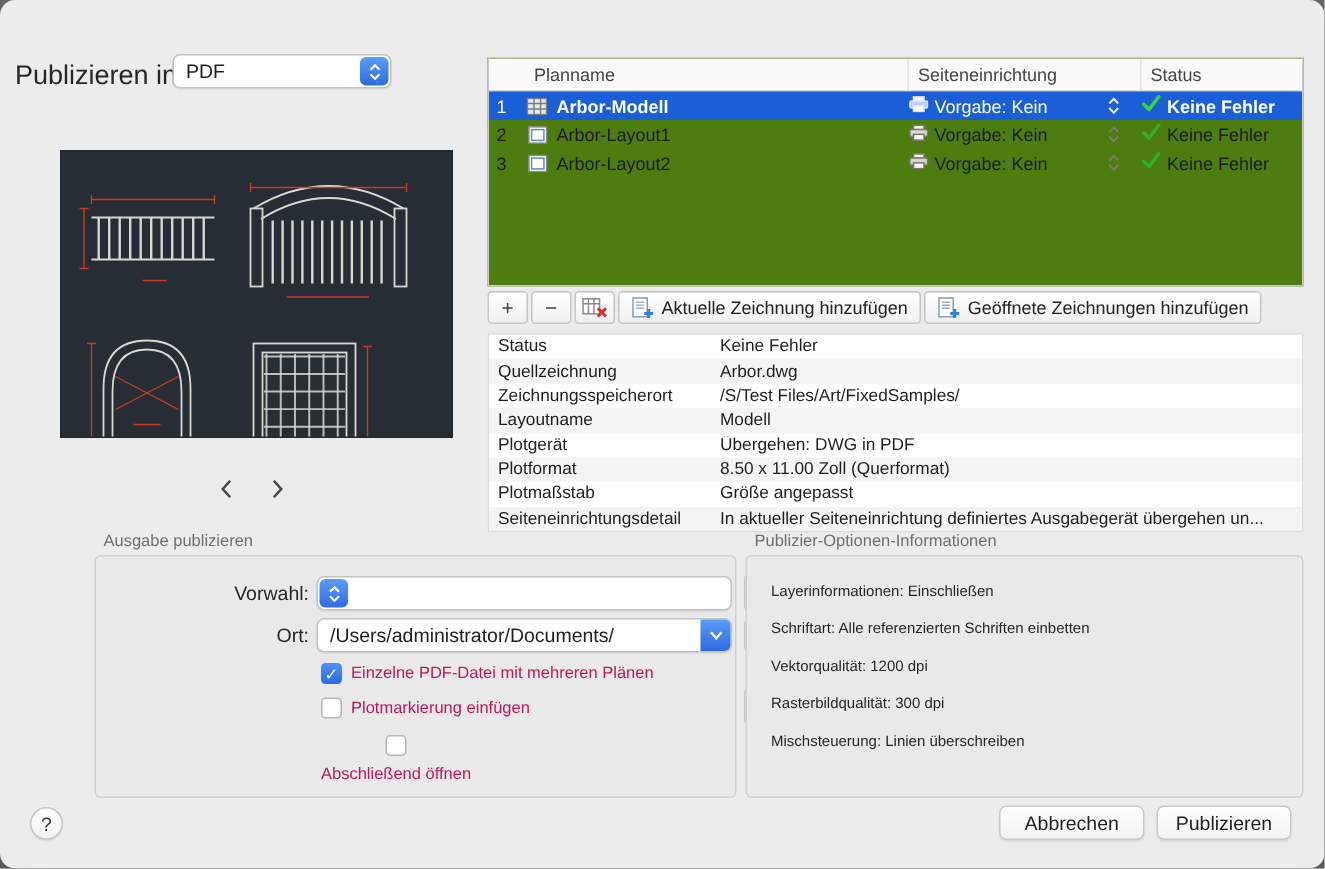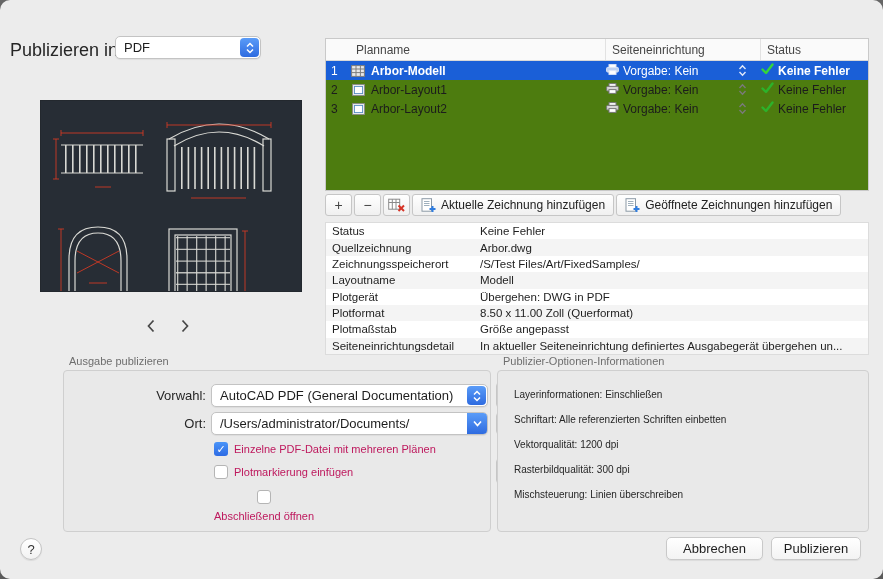--- a/index.html
+++ b/index.html
@@ -359,21 +359,20 @@
           <span class="dlabel">Seiteneinrichtungsdetail</span>
           <span class="dvalue">In aktueller Seiteneinrichtung definiertes Ausgabegerät übergehen un...</span>
         </div>
     </div>
 
     <div class="group gleft">
       <span class="group-title">Ausgabe publizieren</span>
 
       <span class="rlabel" style="top:17px;">Vorwahl:</span>
       <div class="popup" style="left:147px;top:13px;width:277px;height:23px;">
-        <span class="popup-text">AutoCAD PDF (General Documentation)</span>
         <span class="popup-cap">
           <svg width="8" height="12" viewBox="0 0 8 12">
               <path d="M1 4.5 L4 1.5 L7 4.5" fill="none" stroke="#fff" stroke-width="1.5"></path>
               <path d="M1 7.5 L4 10.5 L7 7.5" fill="none" stroke="#fff" stroke-width="1.5"></path>
             </svg>
         </span>
       </div>
       <div class="smallbtn" style="left:432px;top:11px;">
         <svg width="19" height="17" viewBox="0 0 19 17">
             <rect x="4.5" y="1" width="10" height="3.5" fill="#fbfbfb" stroke="#6f6f6f"></rect>

